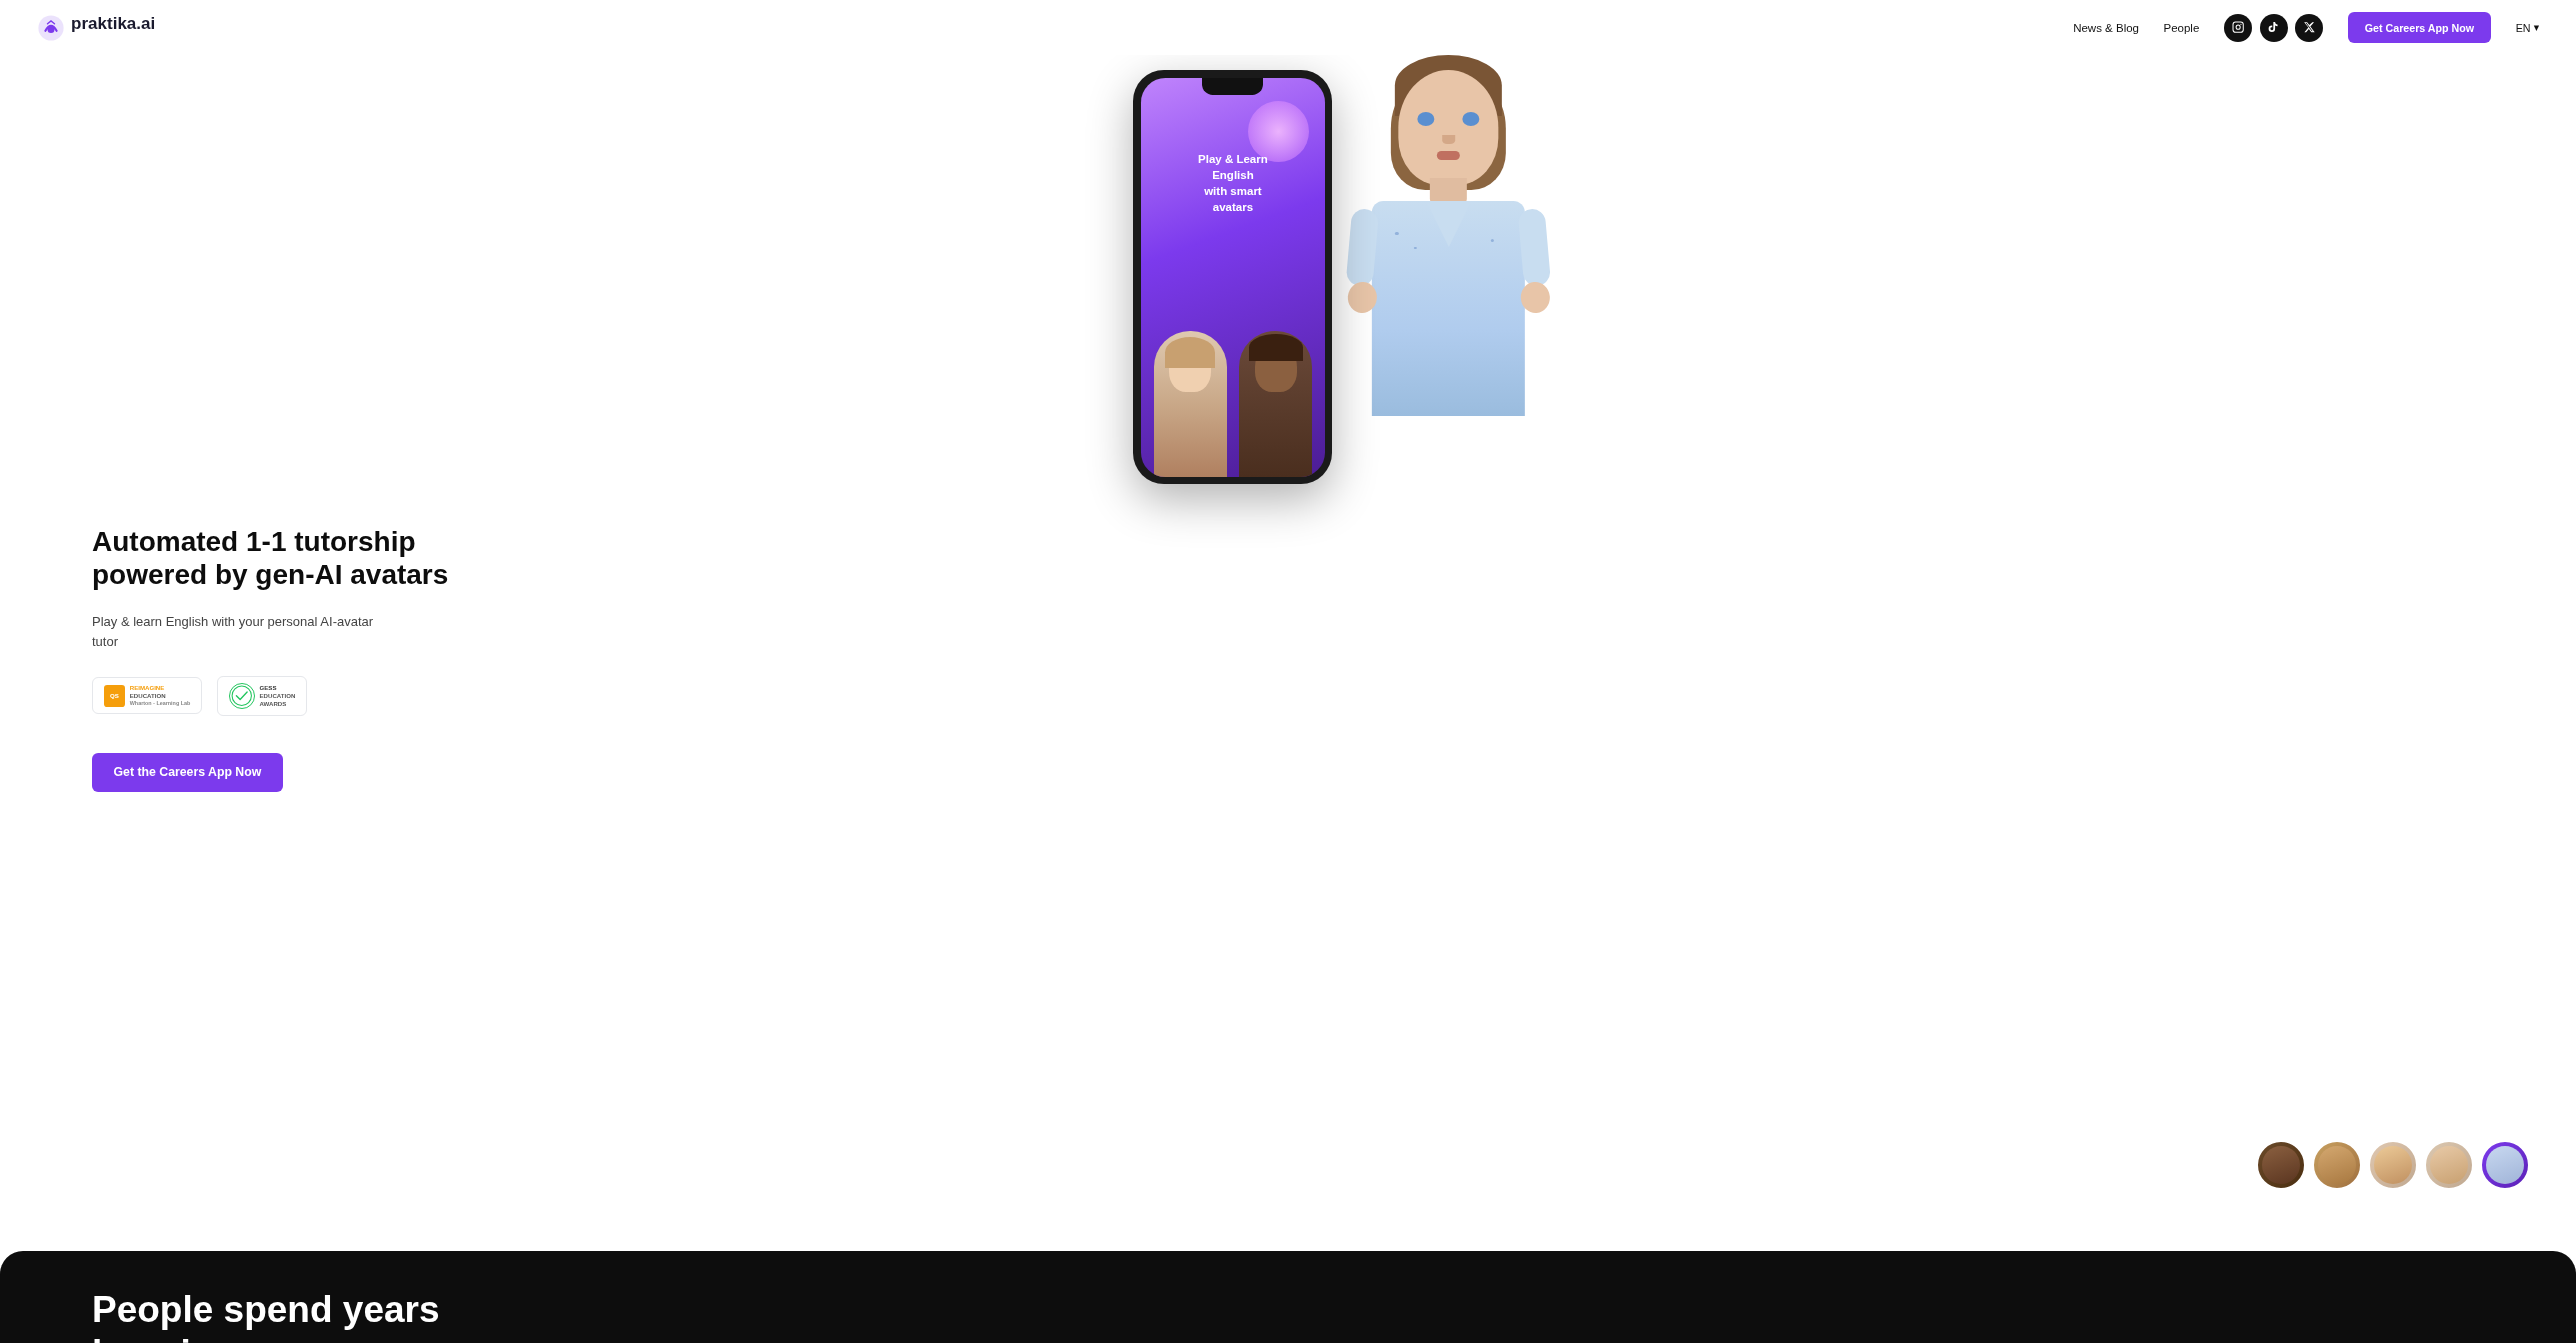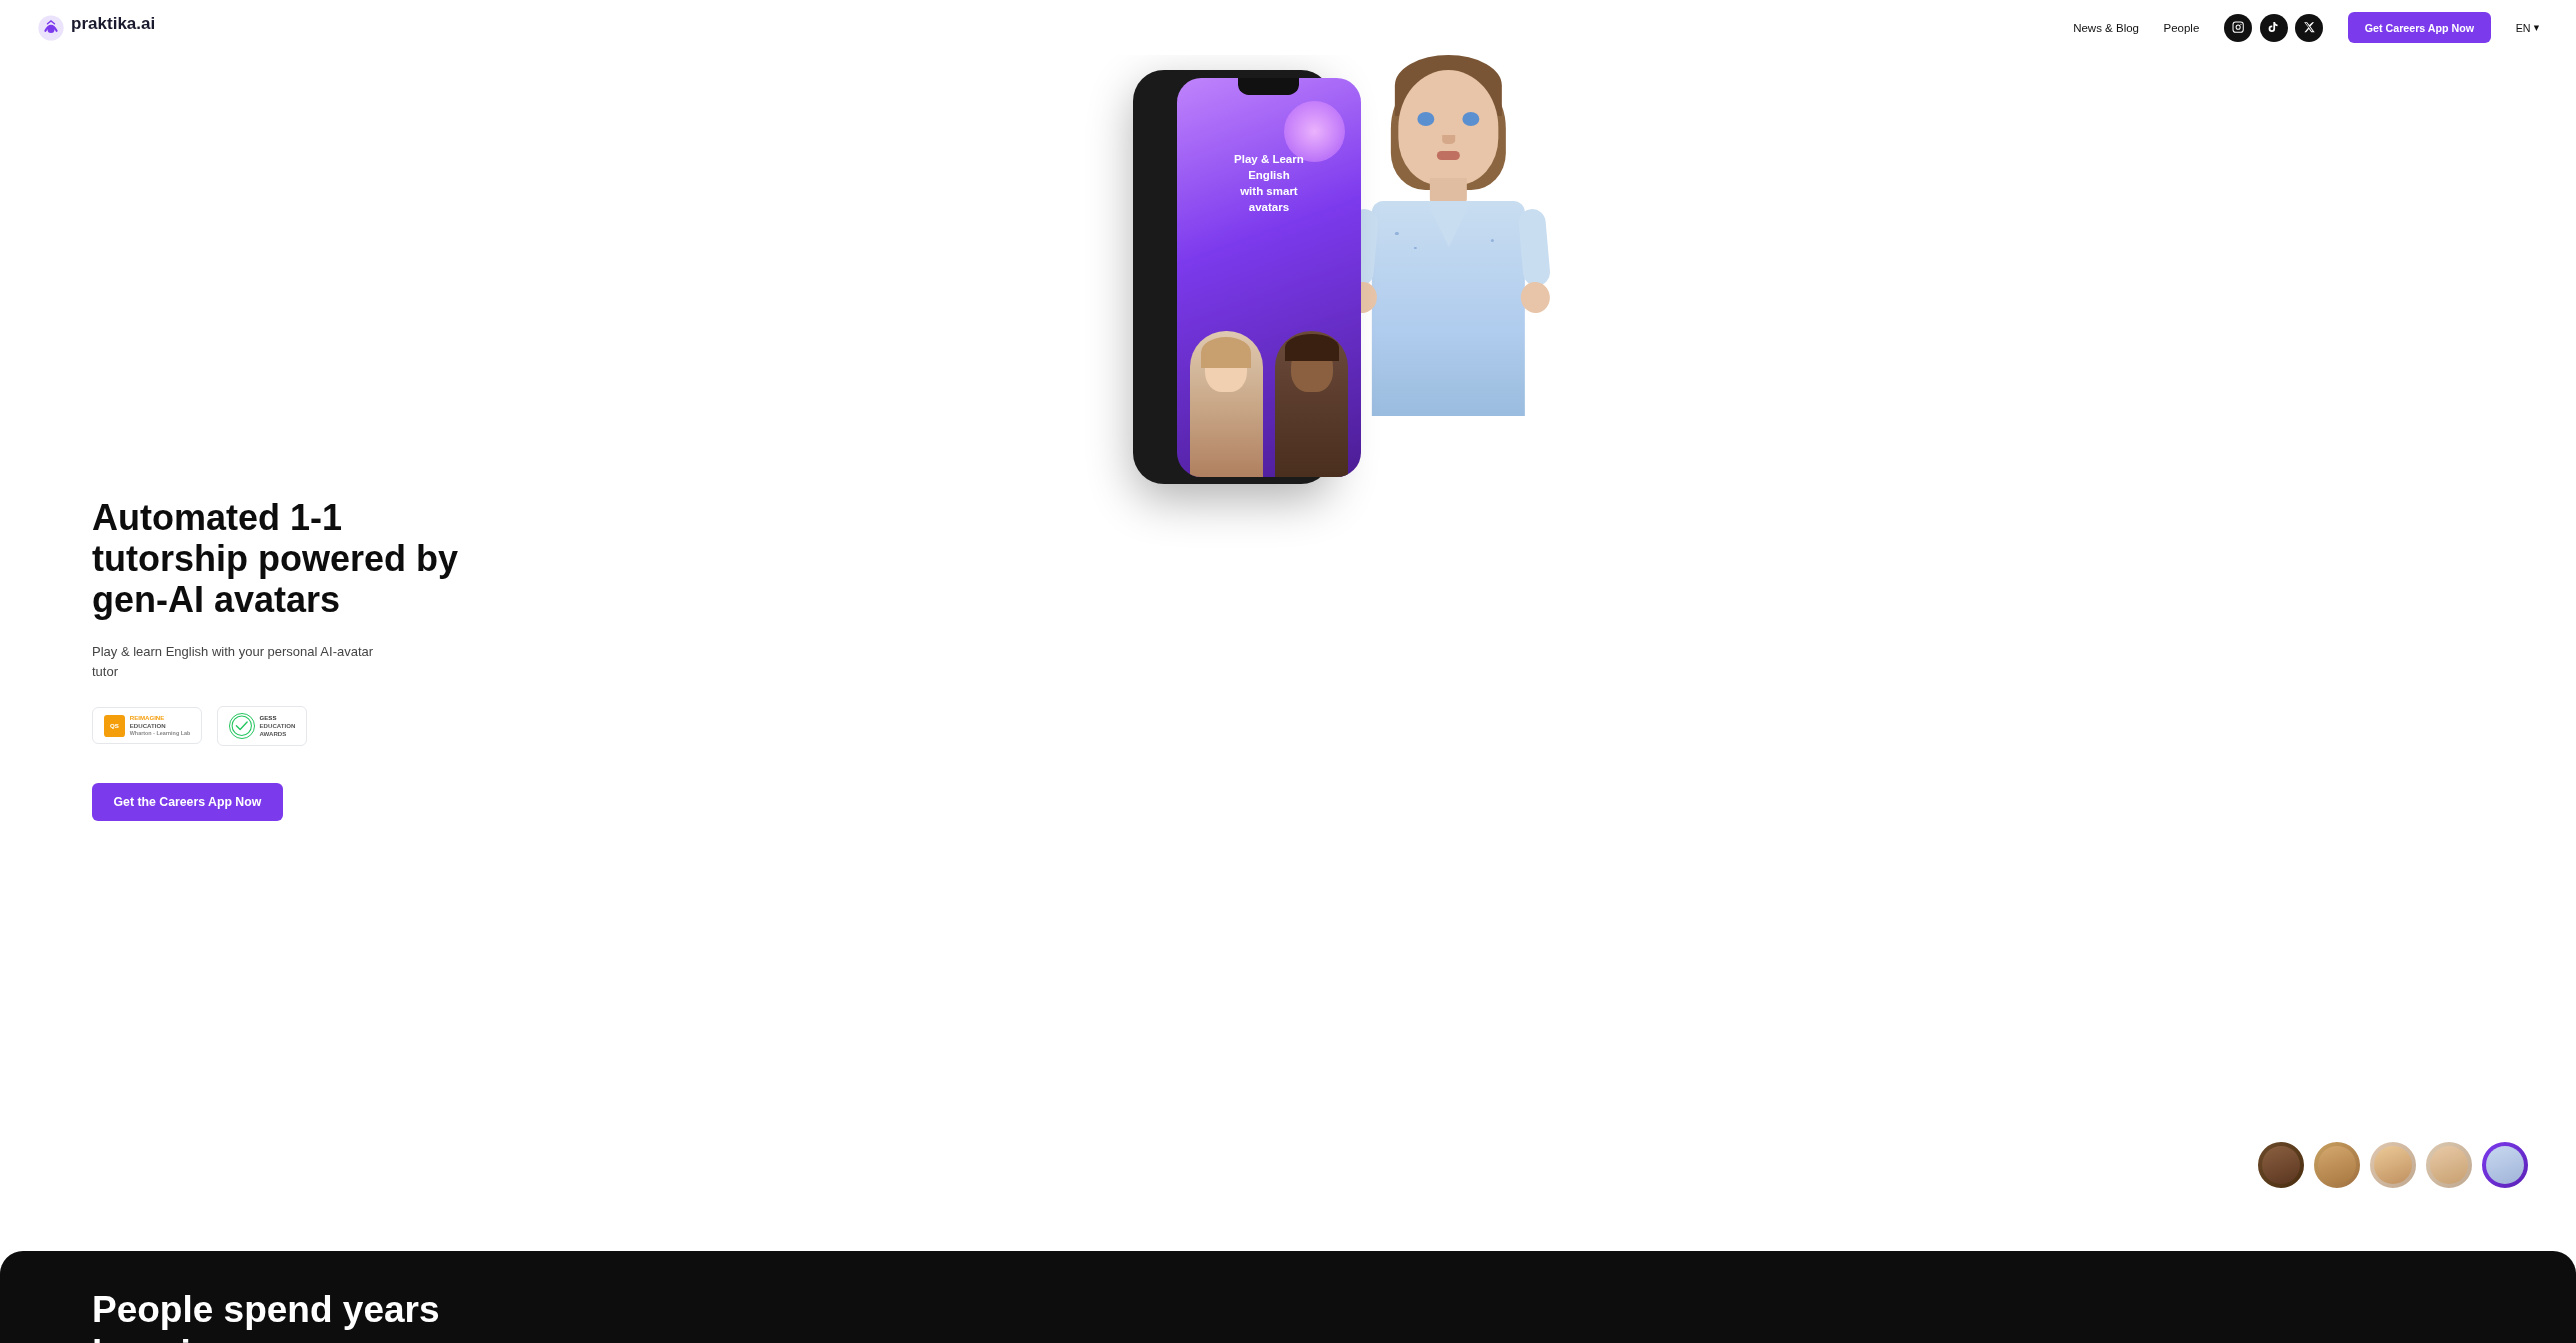--- a/index.html
+++ b/index.html
@@ -94,21 +94,21 @@
     }
     .hero-left {
       flex: 0 0 44%;
       padding: 61px 0 61px 92px;
       display: flex;
       flex-direction: column;
       justify-content: center;
       z-index: 2;
     }
     .hero-title {
-      font-size: 36px;
+      font-size: 28px;
       font-weight: 800;
       color: #0d0d0d;
       line-height: 1.15;
       max-width: 383px;
       margin-top: 12px;
     }
     .hero-subtitle {
       margin-top: 21.5px;
       font-size: 13px;
       color: #444;
@@ -209,21 +209,20 @@
     .phone-screen {
       width: 100%;
       height: 100%;
       border-radius: 24.5px;
       background: linear-gradient(160deg, #c084fc 0%, #7c3aed 40%, #4c1d95 100%);
       overflow: hidden;
       display: flex;
       flex-direction: column;
       align-items: flex-end;
       position: relative;
-      margin-left: 36px;
     }
     .phone-notch {
       width: 61px;
       height: 17px;
       background: #111;
       border-radius: 0 0 10.7px 10.7px;
       margin: 0 auto;
       position: relative;
       z-index: 5;
     }

